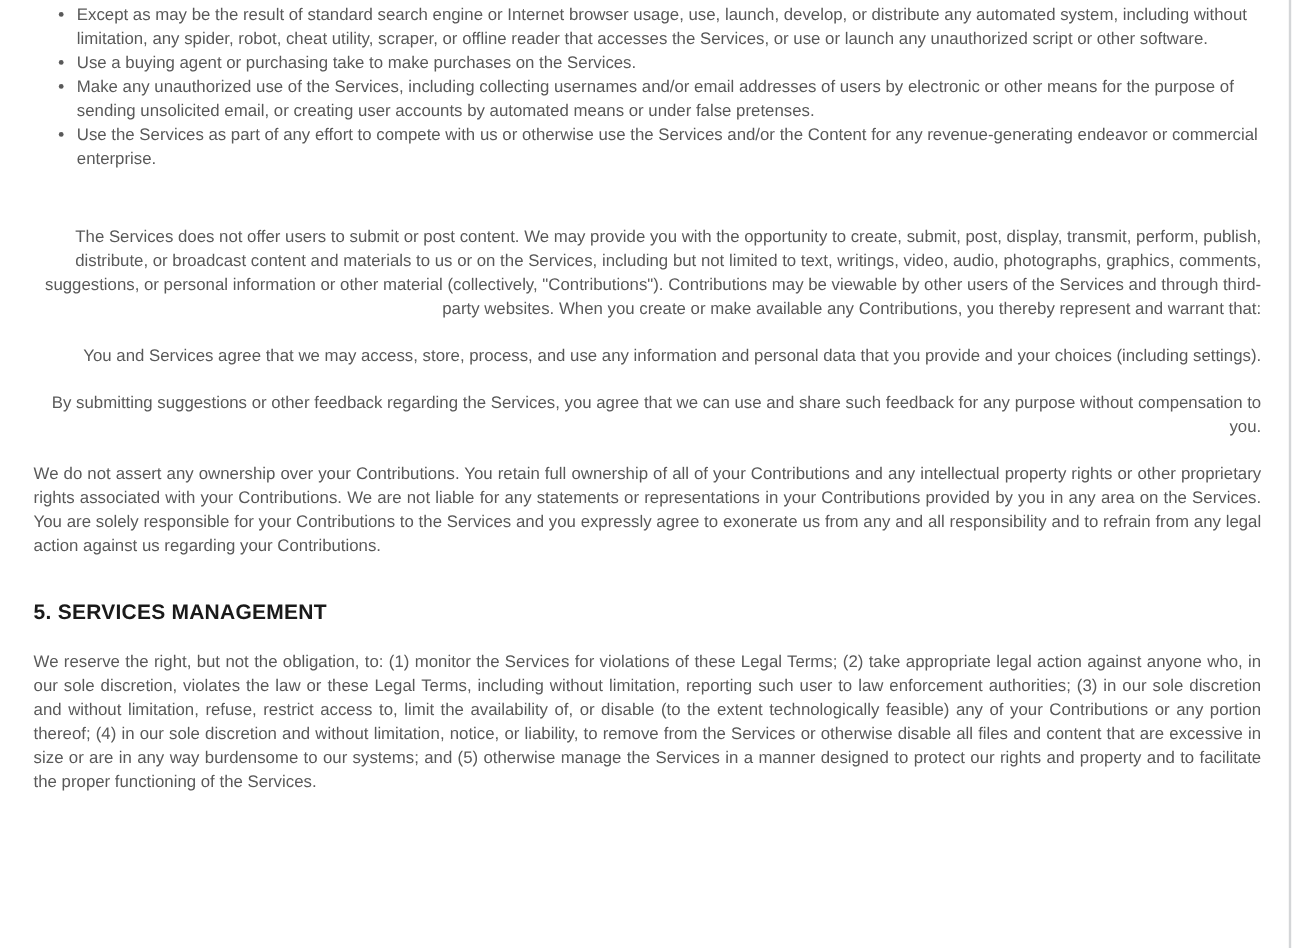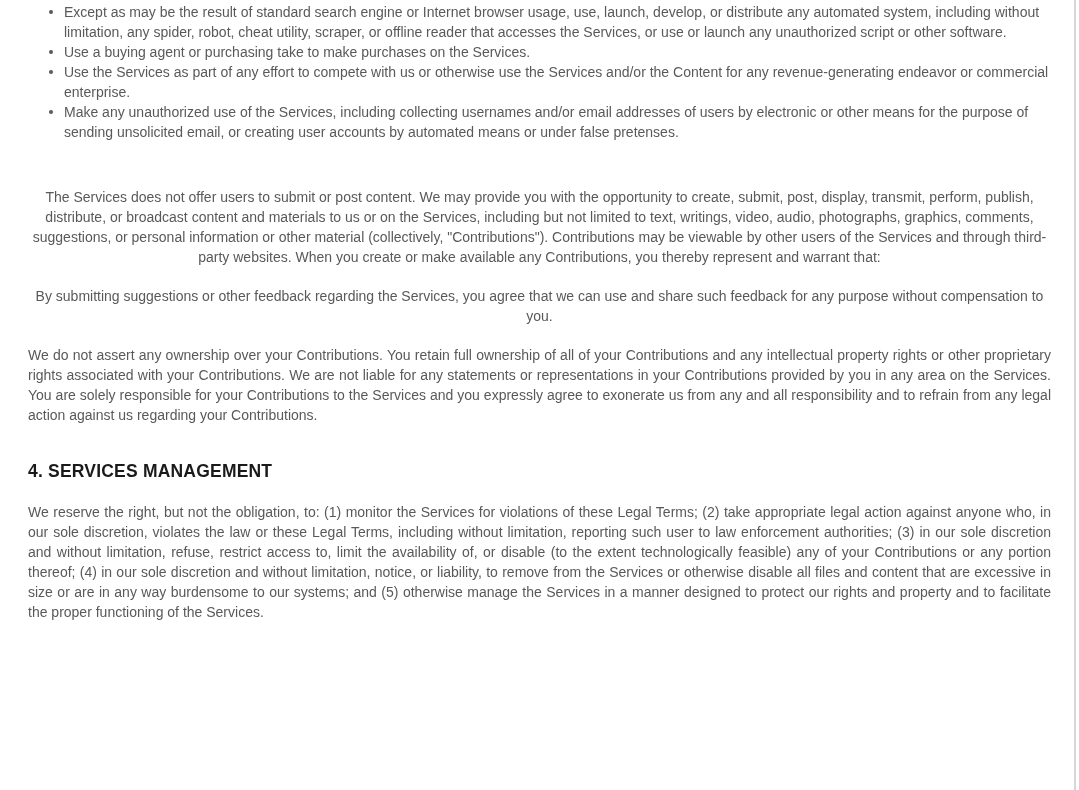--- a/index.html
+++ b/index.html
@@ -60,21 +60,21 @@
     color: #1a1a1a;
     letter-spacing: 0.2px;
     font-family: "Liberation Sans", sans-serif;
   }
   
   p.body-text {
     margin: 0 0 19px 0;
     font-size: 14px;
     line-height: 20px;
     color: #595959;
-    text-align: center;
+    text-align: right;
   }
   p.body-text.just {
     text-align: justify;
   }
   
   .right-edge {
     position: absolute;
     top: 0;
     left: 1074px;
     width: 2px;
@@ -92,38 +92,39 @@
       <li>
         <span class="dot"></span>
         <span>Except as may be the result of standard search engine or Internet browser usage, use, launch, develop, or distribute any automated system, including without limitation, any spider, robot, cheat utility, scraper, or offline reader that accesses the Services, or use or launch any unauthorized script or other software.</span>
       </li>
       <li>
         <span class="dot"></span>
         <span>Use a buying agent or purchasing take to make purchases on the Services.</span>
       </li>
       <li>
         <span class="dot"></span>
-        <span>Use the Services as part of any effort to compete with us or otherwise use the Services and/or the Content for any revenue-generating endeavor or commercial enterprise.</span>
+        <span>Make any unauthorized use of the Services, including collecting usernames and/or email addresses of users by electronic or other means for the purpose of sending unsolicited email, or creating user accounts by automated means or under false pretenses.</span>
       </li>
       <li>
         <span class="dot"></span>
-        <span>Make any unauthorized use of the Services, including collecting usernames and/or email addresses of users by electronic or other means for the purpose of sending unsolicited email, or creating user accounts by automated means or under false pretenses.</span>
+        <span>Use the Services as part of any effort to compete with us or otherwise use the Services and/or the Content for any revenue-generating endeavor or commercial enterprise.</span>
       </li>
     </ul>
 
     <section>
       <p class="body-text">The Services does not offer users to submit or post content. We may provide you with the opportunity to create, submit, post, display, transmit, perform, publish, distribute, or broadcast content and materials to us or on the Services, including but not limited to text, writings, video, audio, photographs, graphics, comments, suggestions, or personal information or other material (collectively, "Contributions"). Contributions may be viewable by other users of the Services and through third-party websites. When you create or make available any Contributions, you thereby represent and warrant that:</p>
     </section>
 
     <section>
+      <p class="body-text">You and Services agree that we may access, store, process, and use any information and personal data that you provide and your choices (including settings).</p>
       <p class="body-text">By submitting suggestions or other feedback regarding the Services, you agree that we can use and share such feedback for any purpose without compensation to you.</p>
       <p class="body-text just">We do not assert any ownership over your Contributions. You retain full ownership of all of your Contributions and any intellectual property rights or other proprietary rights associated with your Contributions. We are not liable for any statements or representations in your Contributions provided by you in any area on the Services. You are solely responsible for your Contributions to the Services and you expressly agree to exonerate us from any and all responsibility and to refrain from any legal action against us regarding your Contributions.</p>
     </section>
 
     <section>
-      <h2 class="sec-heading">4. SERVICES MANAGEMENT</h2>
+      <h2 class="sec-heading">5. SERVICES MANAGEMENT</h2>
       <p class="body-text just">We reserve the right, but not the obligation, to: (1) monitor the Services for violations of these Legal Terms; (2) take appropriate legal action against anyone who, in our sole discretion, violates the law or these Legal Terms, including without limitation, reporting such user to law enforcement authorities; (3) in our sole discretion and without limitation, refuse, restrict access to, limit the availability of, or disable (to the extent technologically feasible) any of your Contributions or any portion thereof; (4) in our sole discretion and without limitation, notice, or liability, to remove from the Services or otherwise disable all files and content that are excessive in size or are in any way burdensome to our systems; and (5) otherwise manage the Services in a manner designed to protect our rights and property and to facilitate the proper functioning of the Services.</p>
     </section>
 
   </div>
 
   <div class="right-edge"></div>
 </div>
 
 </body></html>

